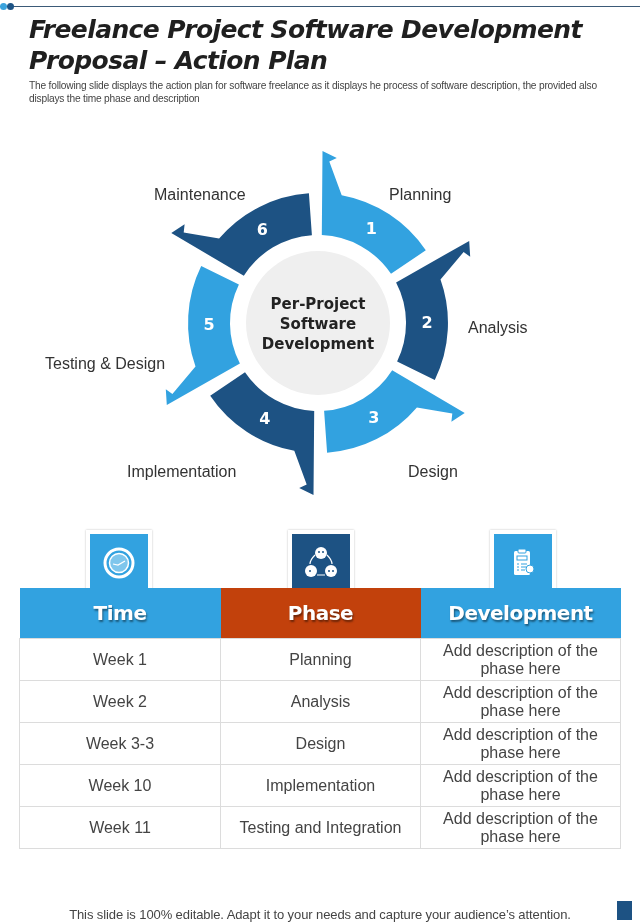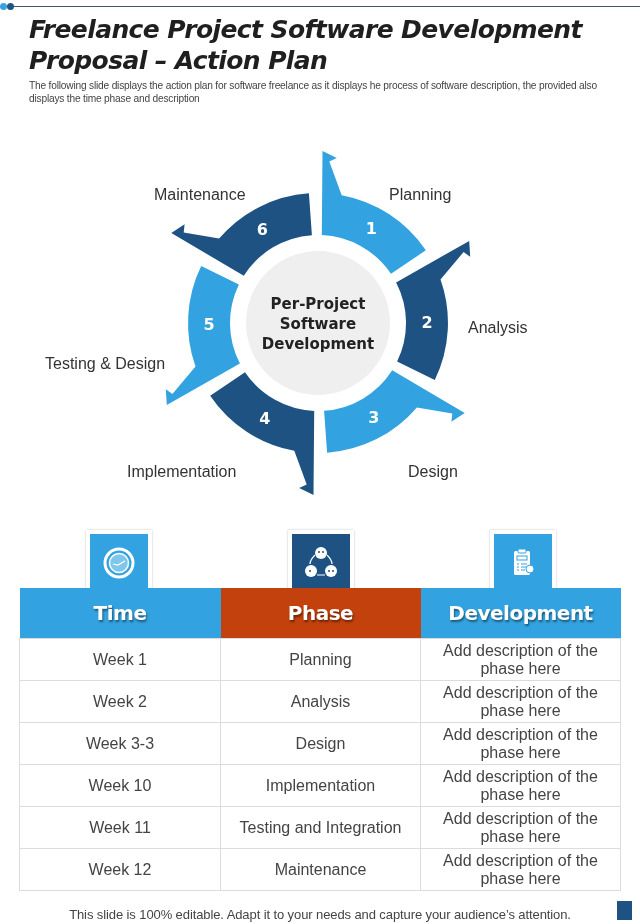--- a/index.html
+++ b/index.html
@@ -121,23 +121,18 @@
       <tr>
         <td>Week 10</td>
         <td>Implementation</td>
         <td>Add description of the phase here</td>
       </tr>
       <tr>
         <td>Week 11</td>
         <td>Testing and Integration</td>
         <td>Add description of the phase here</td>
       </tr>
-      <tr>
-        <td>Week 12</td>
-        <td>Maintenance</td>
-        <td>Add description of the phase here</td>
-      </tr>
     </tbody>
   </table>
 </div>
 
 <div class="footer">This slide is 100% editable. Adapt it to your needs and capture your audience’s attention.</div>
 <div class="corner"></div>
 
 </body></html>

